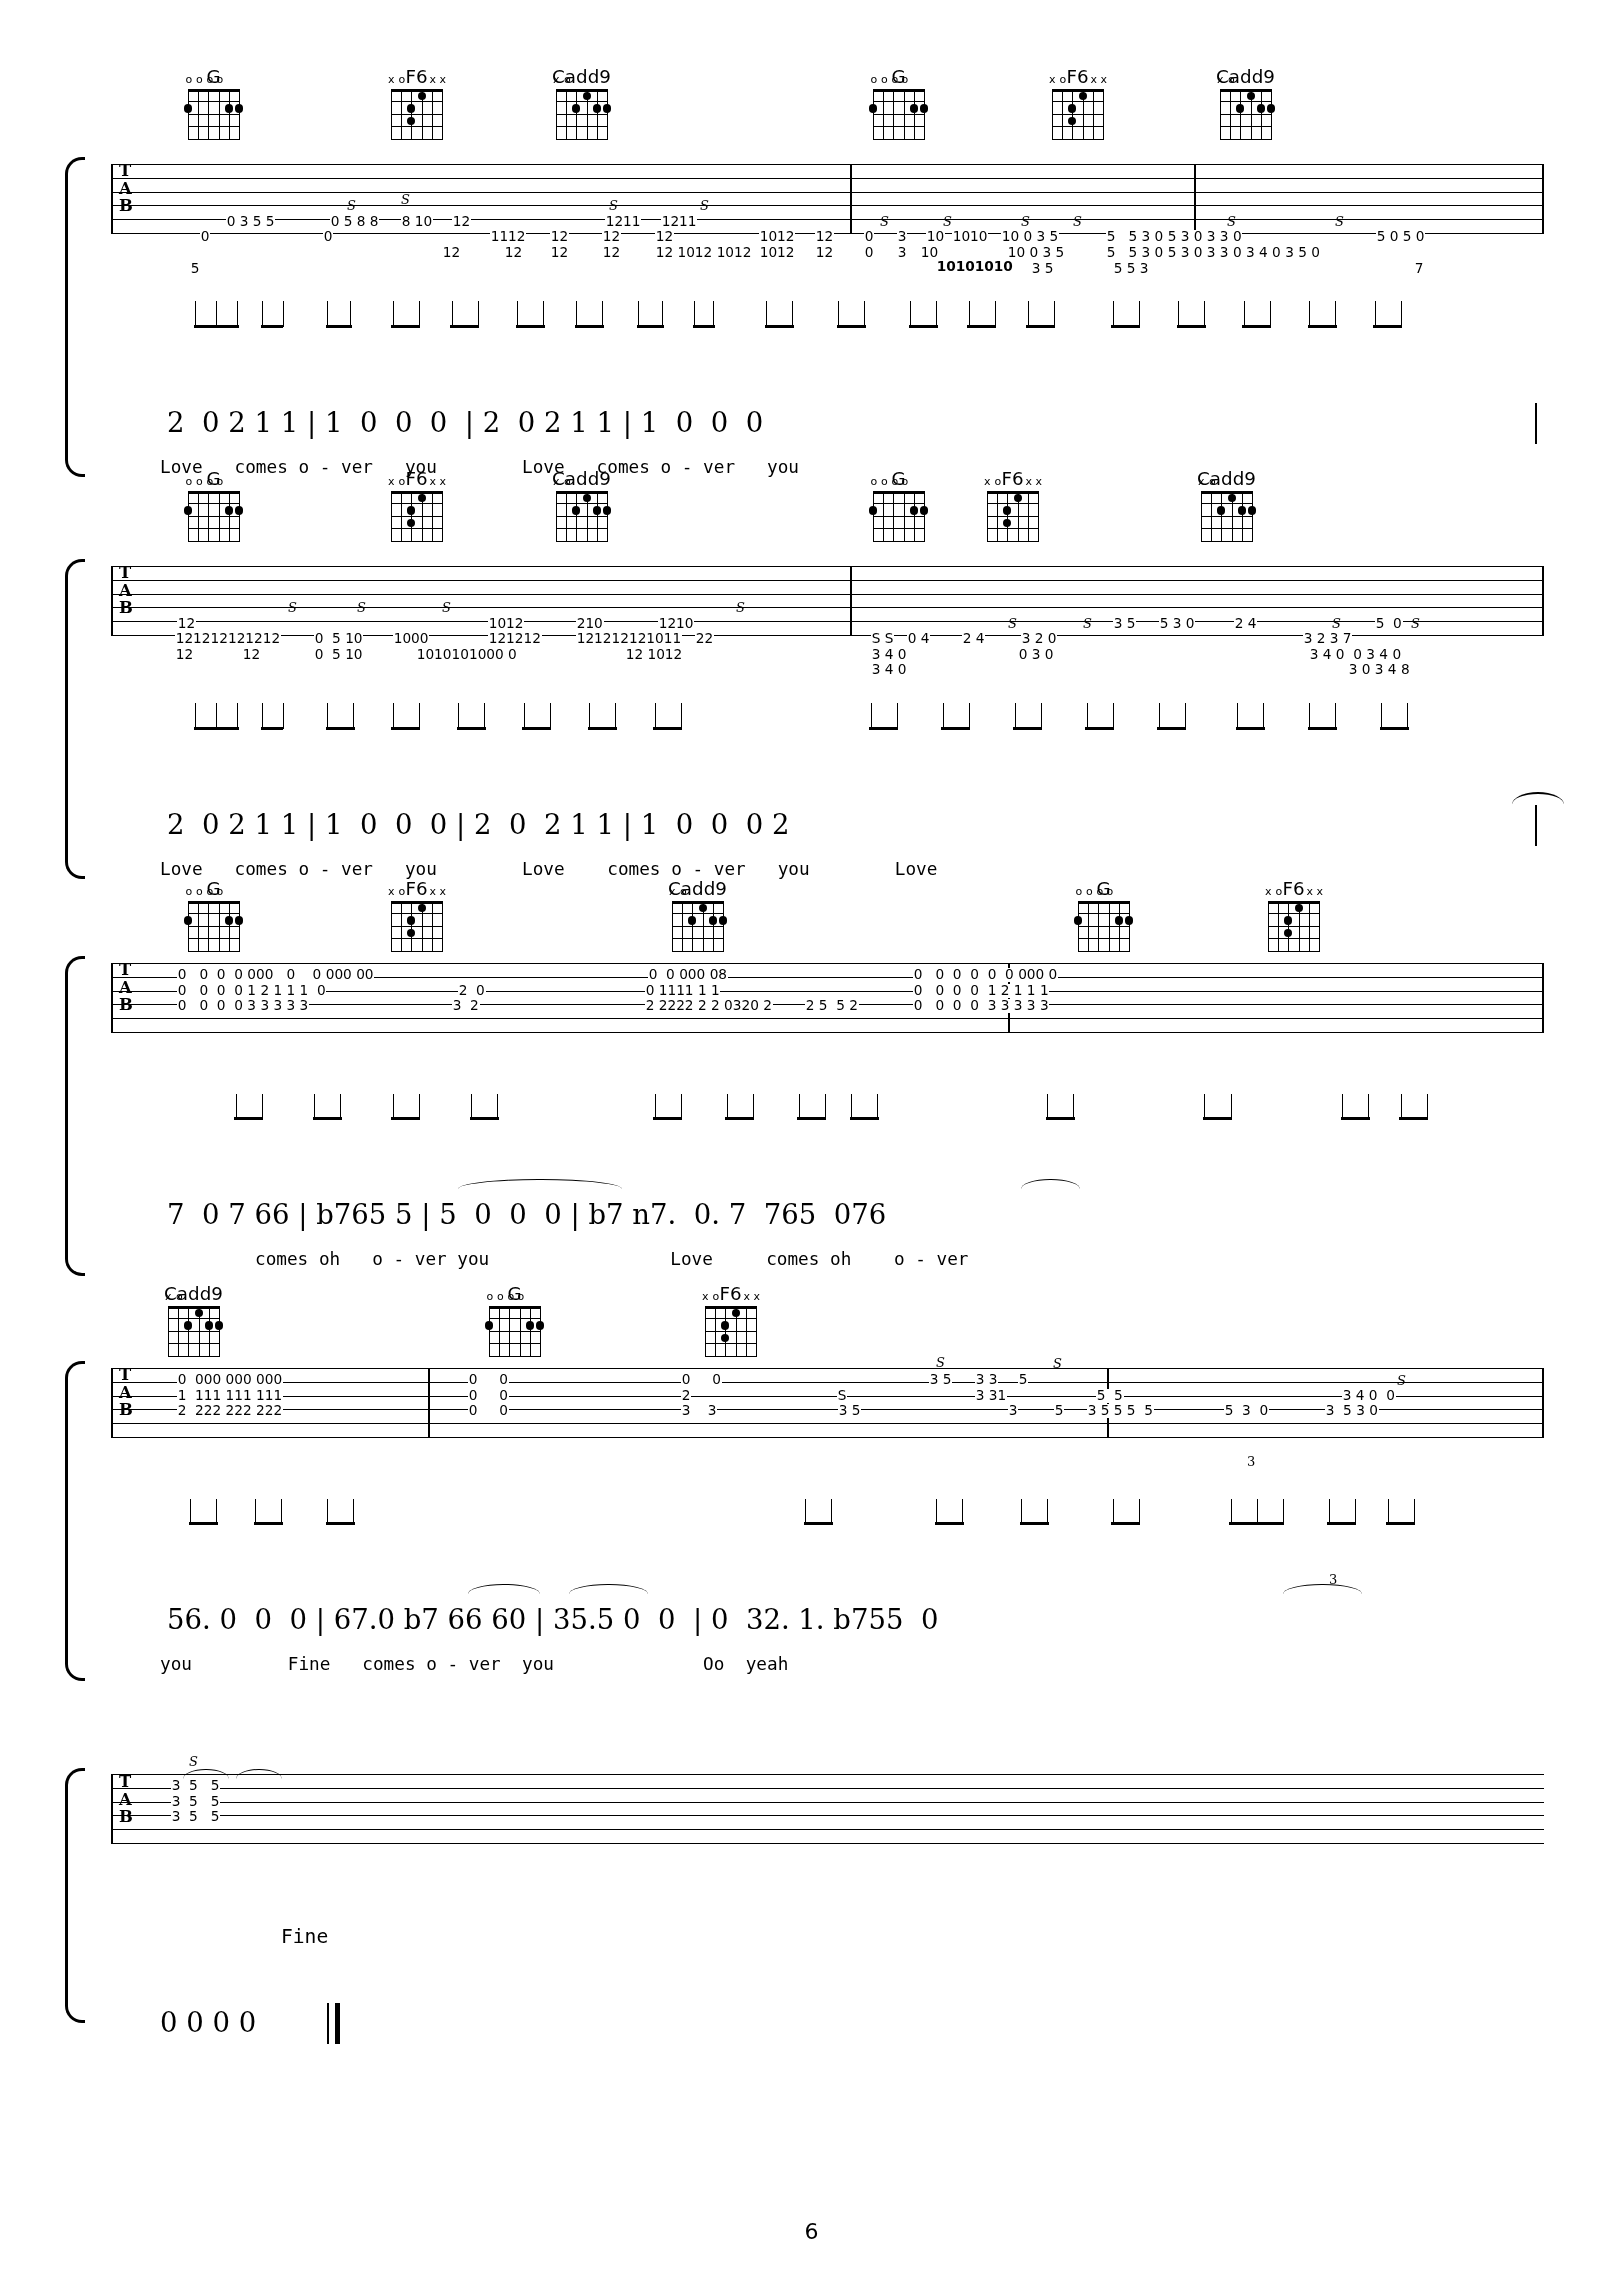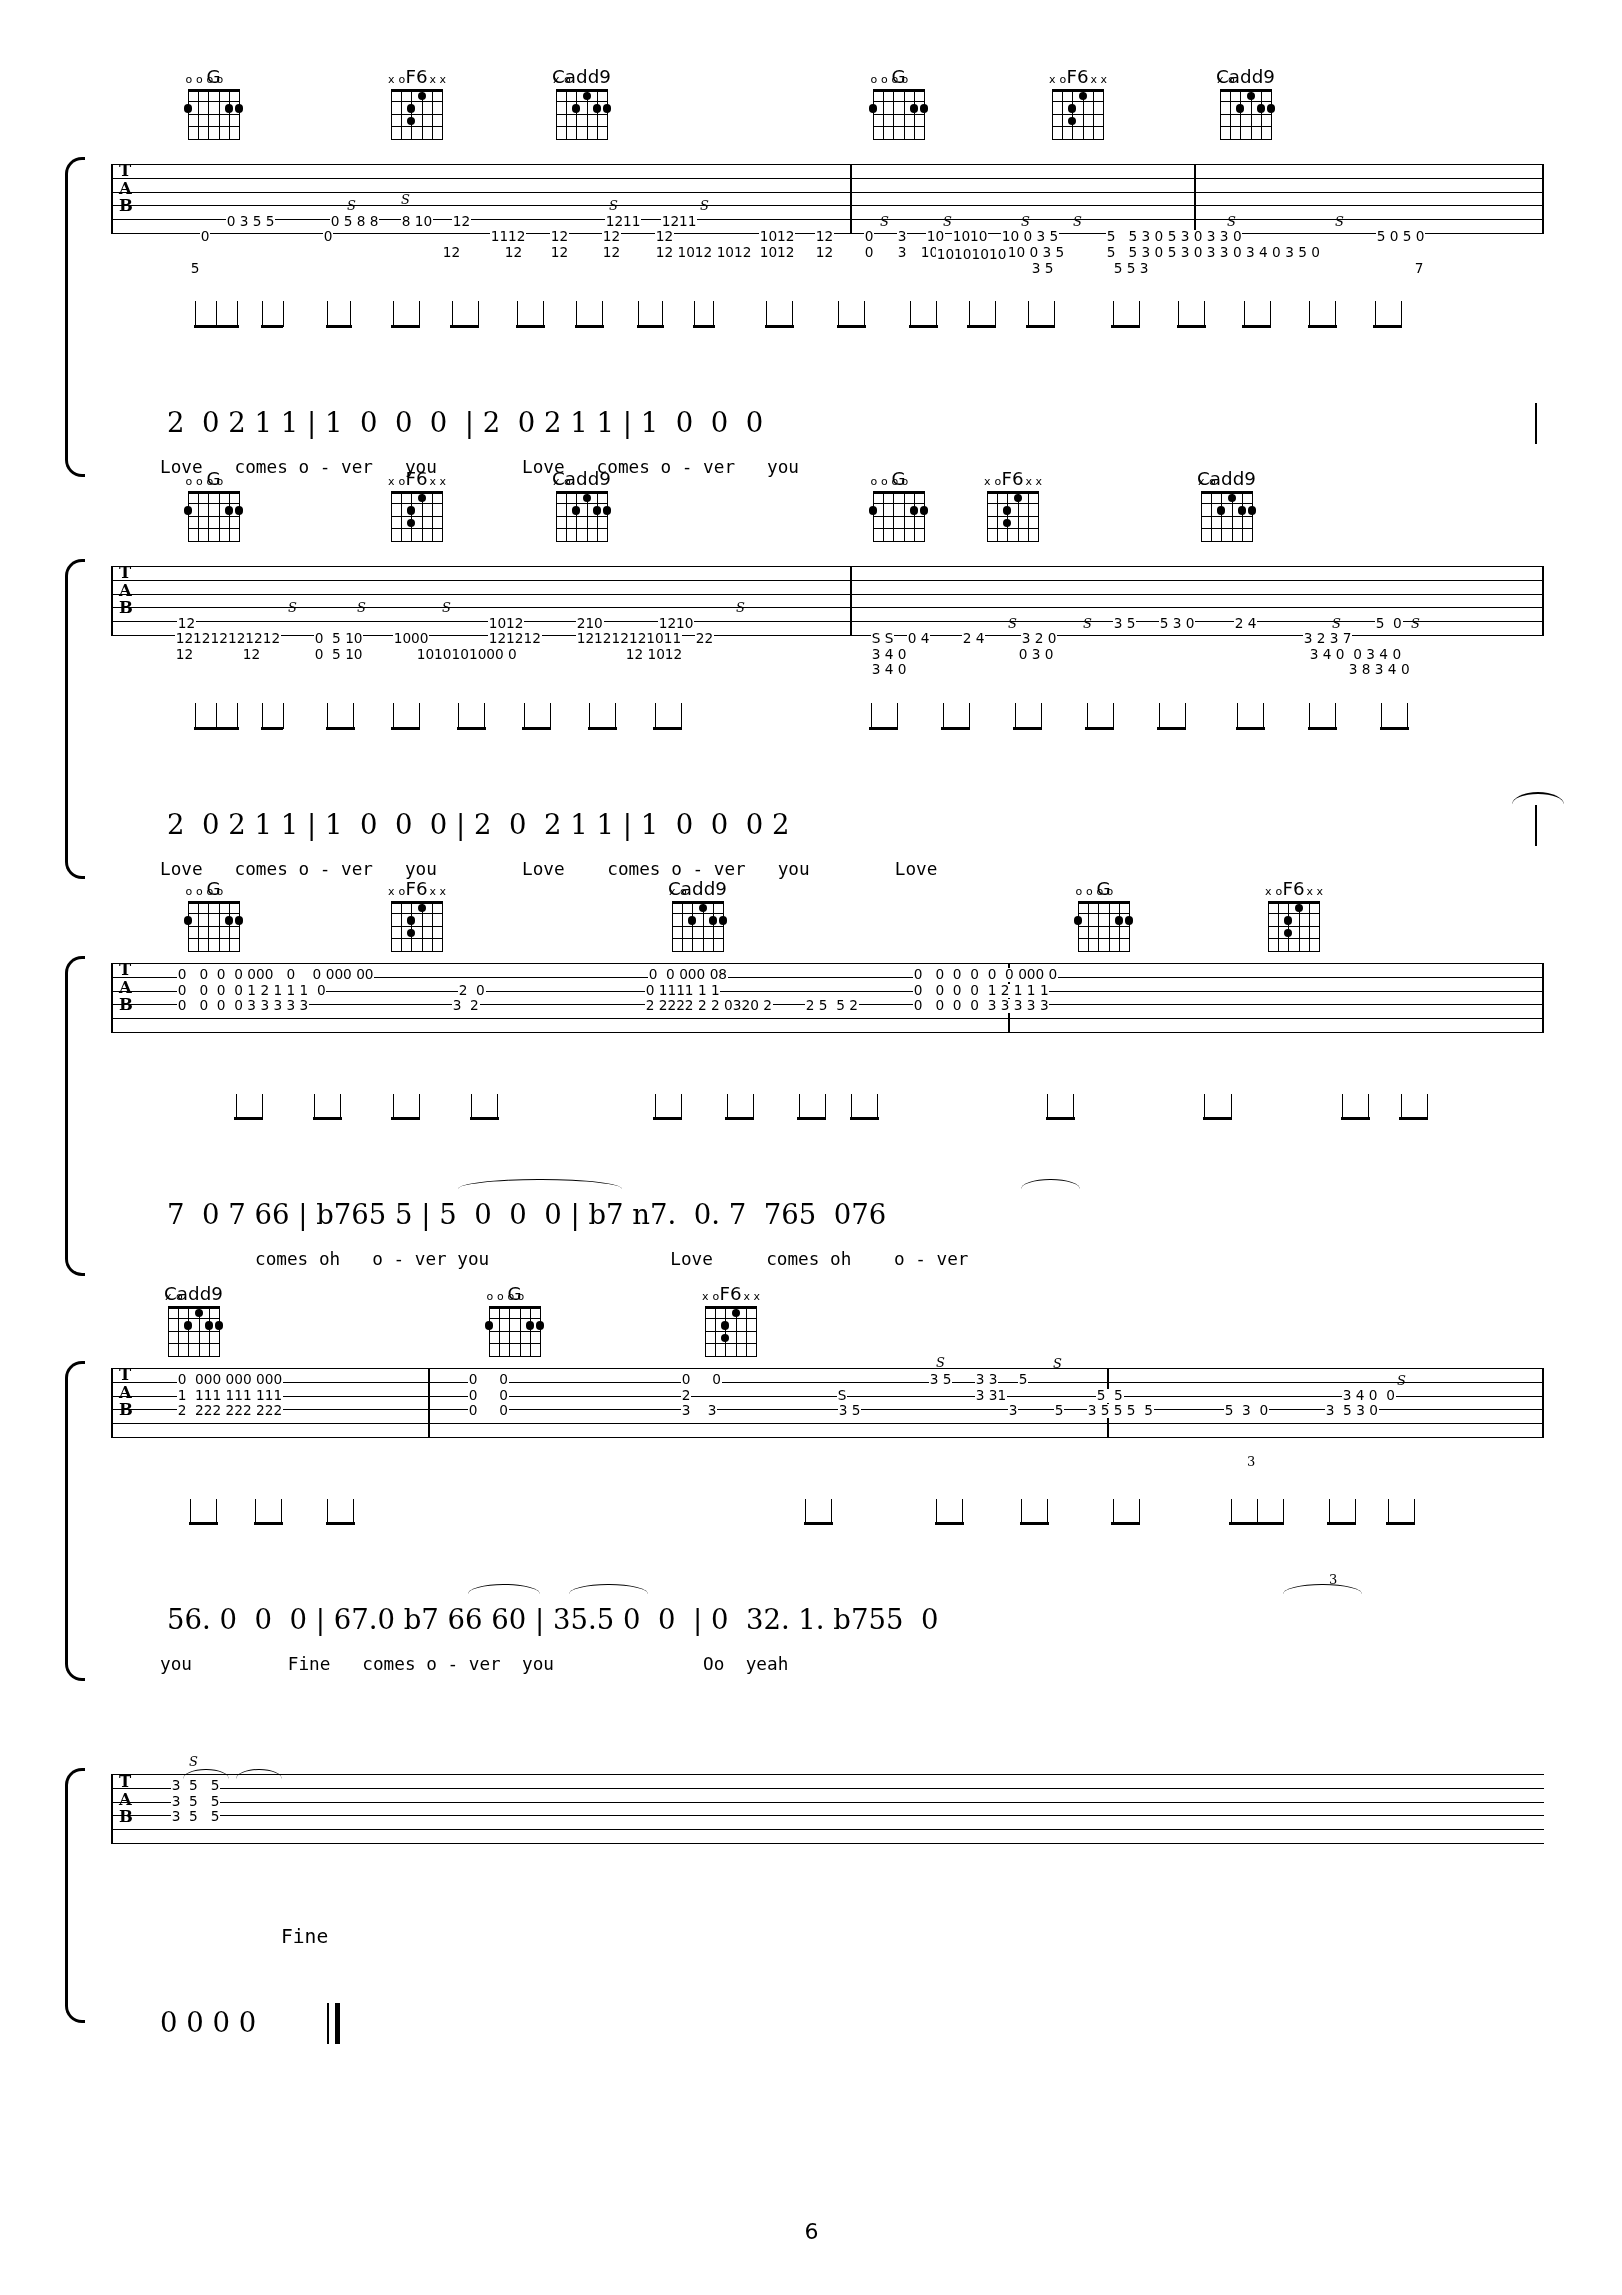--- a/index.html
+++ b/index.html
@@ -314,21 +314,21 @@
   <div class="num" style="left:864px; top:171px;">0</div>
   <div class="num" style="left:897px; top:171px;">3</div>
   <div class="num" style="left:926px; top:171px;">10</div>
   <div class="num" style="left:759px; top:187px;">1012</div>
   <div class="num" style="left:815px; top:187px;">12</div>
   <div class="num" style="left:864px; top:187px;">0</div>
   <div class="num" style="left:897px; top:187px;">3</div>
   <div class="num" style="left:920px; top:187px;">10</div>
   <div class="num" style="left:952px; top:171px;">1010</div>
   <div class="num" style="left:1001px; top:171px;">10 0 3 5</div>
-  <div class="num" style="left:936px; top:189px;">10101010</div>
+  <div class="num" style="left:936px; top:201px;font-weight:bold;">10101010</div>
   <div class="num" style="left:1007px; top:187px;">10 0 3 5</div>
   <div class="num" style="left:1031px; top:203px;">3 5</div>
 
   <div class="num" style="left:1106px; top:171px;">5   5 3 0 5 3 0 3 3 0</div>
   <div class="num" style="left:1106px; top:187px;">5   5 3 0 5 3 0 3 3 0 3 4 0 3 5 0</div>
   <div class="num" style="left:1113px; top:203px;">5 5 3</div>
   <div class="num" style="left:1376px; top:171px;">5 0 5 0</div>
   <div class="num" style="left:1414px; top:203px;">7</div>
 
   <div class="smark" style="left:347px; top:139px;">S</div>
@@ -591,21 +591,21 @@
   <div class="num" style="left:1021px; top:171px;">3 2 0</div>
   <div class="num" style="left:871px; top:187px;">3 4 0</div>
   <div class="num" style="left:871px; top:202px;">3 4 0</div>
   <div class="num" style="left:1018px; top:187px;">0 3 0</div>
   <div class="num" style="left:1113px; top:156px;">3 5</div>
   <div class="num" style="left:1159px; top:156px;">5 3 0</div>
   <div class="num" style="left:1234px; top:156px;">2 4</div>
   <div class="num" style="left:1303px; top:171px;">3 2 3 7</div>
   <div class="num" style="left:1309px; top:187px;">3 4 0  0 3 4 0</div>
   <div class="num" style="left:1375px; top:156px;">5  0</div>
-  <div class="num" style="left:1348px; top:202px;">3 8 3 4 0</div>
+  <div class="num" style="left:1348px; top:202px;">3 0 3 4 8</div>
 
   <div class="smark" style="left:288px; top:139px;">S</div>
   <div class="smark" style="left:357px; top:139px;">S</div>
   <div class="smark" style="left:442px; top:139px;">S</div>
   <div class="smark" style="left:736px; top:139px;">S</div>
   <div class="smark" style="left:1008px; top:155px;">S</div>
   <div class="smark" style="left:1083px; top:155px;">S</div>
   <div class="smark" style="left:1332px; top:155px;">S</div>
   <div class="smark" style="left:1411px; top:155px;">S</div>
 

